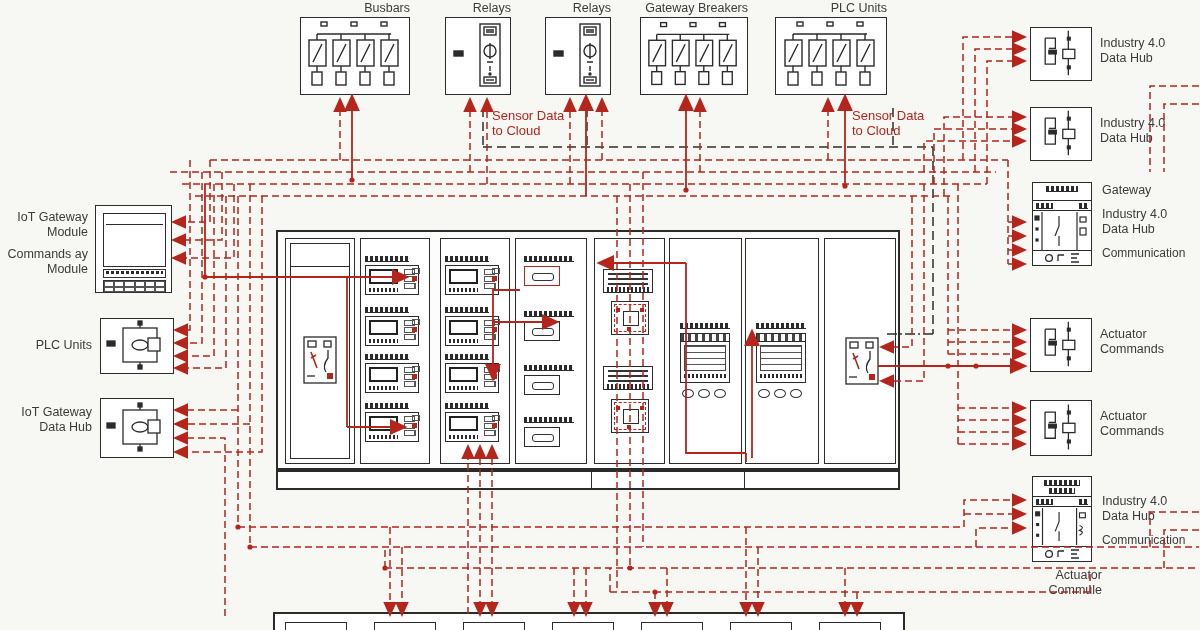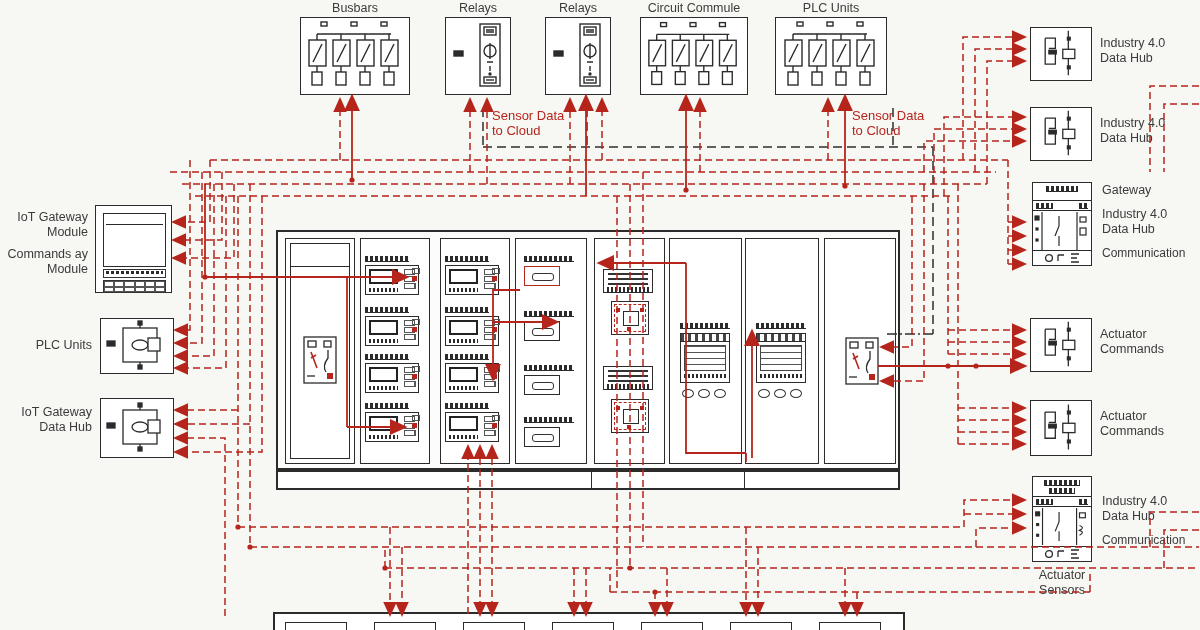--- a/index.html
+++ b/index.html
@@ -1,21 +1,21 @@
 <!DOCTYPE html>
 <html><head>
 <meta charset="utf-8">
 <style>
   html,body{margin:0;padding:0;background:#e9e9e9}
   .stage{position:relative;width:1200px;height:630px;background:#f7f7f4;overflow:hidden;
          font-family:"Liberation Sans",sans-serif;color:#3b3b3b;}
   .box{position:absolute;border:1.6px solid #2b2b2b;background:#fff;box-sizing:border-box}
   .panel{position:absolute;border:1.4px solid #2b2b2b;background:#fff;box-sizing:border-box}
   .t{position:absolute;font-size:12.5px;line-height:15px;white-space:nowrap}
-  .tc{text-align:center}
+  .tc{text-align:right}
   .tr{text-align:right}
   .redtxt{color:#b6251b}
   .scrib{height:3px;background:repeating-linear-gradient(90deg,#2b2b2b 0 3px,rgba(0,0,0,0) 3px 5px);
          border-bottom:1px solid #2b2b2b;padding-bottom:2px}
   .mod{position:absolute;left:4px;width:62px}
   .mod-dev{position:relative;width:54px;height:30px;border:1.5px solid #2b2b2b;background:#fff;margin-top:3px;box-sizing:border-box}
   .mod-screen{position:absolute;left:3px;top:3px;width:29px;height:15px;border:2px solid #222;background:#fff;box-sizing:border-box}
   .mod-strip{position:absolute;left:3px;bottom:2px;width:29px;height:4px;
              background:repeating-linear-gradient(90deg,#2b2b2b 0 2px,rgba(0,0,0,0) 2px 4px)}
   .mod-btns{position:absolute;right:3px;top:3px;width:11px}
@@ -47,21 +47,21 @@
   .lines{position:absolute;left:0;top:0;pointer-events:none}
 </style>
 </head>
 <body>
 
 <div class="stage">
 
   <div class="t tc" style="left:300px;top:1px;width:110px">Busbars</div>
   <div class="t tc" style="left:445px;top:1px;width:66px">Relays</div>
   <div class="t tc" style="left:545px;top:1px;width:66px">Relays</div>
-  <div class="t tc" style="left:640px;top:1px;width:108px">Circuit Commule</div>
+  <div class="t tc" style="left:640px;top:1px;width:108px">Gateway Breakers</div>
   <div class="t tc" style="left:775px;top:1px;width:112px">PLC Units</div>
 
   <div class="box" style="left:300px;top:17px;width:110px;height:78px">
     <span>
       <svg width="106" height="74" viewBox="0 0 106 74">
         <g stroke="#2b2b2b" stroke-width="1.4" fill="none">
           <rect x="20" y="4" width="6" height="4"></rect>
             <rect x="50" y="4" width="6" height="4"></rect>
             <rect x="80" y="4" width="6" height="4"></rect>
           <path d="M16,16 H90 M16,16 V22 M40,16 V22 M64,16 V22 M88,16 V22"></path>
@@ -390,21 +390,21 @@
       </div>
     </span>
   </div>
   <div class="t" style="left:1102px;top:494px">
     <div>Industry 4.0</div>
       <div>Data Hub</div>
   </div>
   <div class="t" style="left:1102px;top:533px;font-size:12px">Communication</div>
   <div class="t tc" style="left:1022px;top:568px;width:80px">
     <div>Actuator</div>
-      <div>Sensors</div>
+      <div>Commule</div>
   </div>
 
   <div class="box" style="left:276px;top:230px;width:624px;height:240px;border-width:2px;background:#fcfcfa">
 
     <div class="panel" style="left:7px;top:6px;width:70px;height:226px">
       <div style="position:absolute;left:4px;top:4px;right:4px;bottom:4px;border:1px solid #2b2b2b">
         <div style="position:absolute;left:0;right:0;top:22px;border-top:1px solid #2b2b2b"></div>
       </div>
       <span>
         <svg width="34" height="48" viewBox="0 0 34 48" style="position:absolute;left:17px;top:97px">

